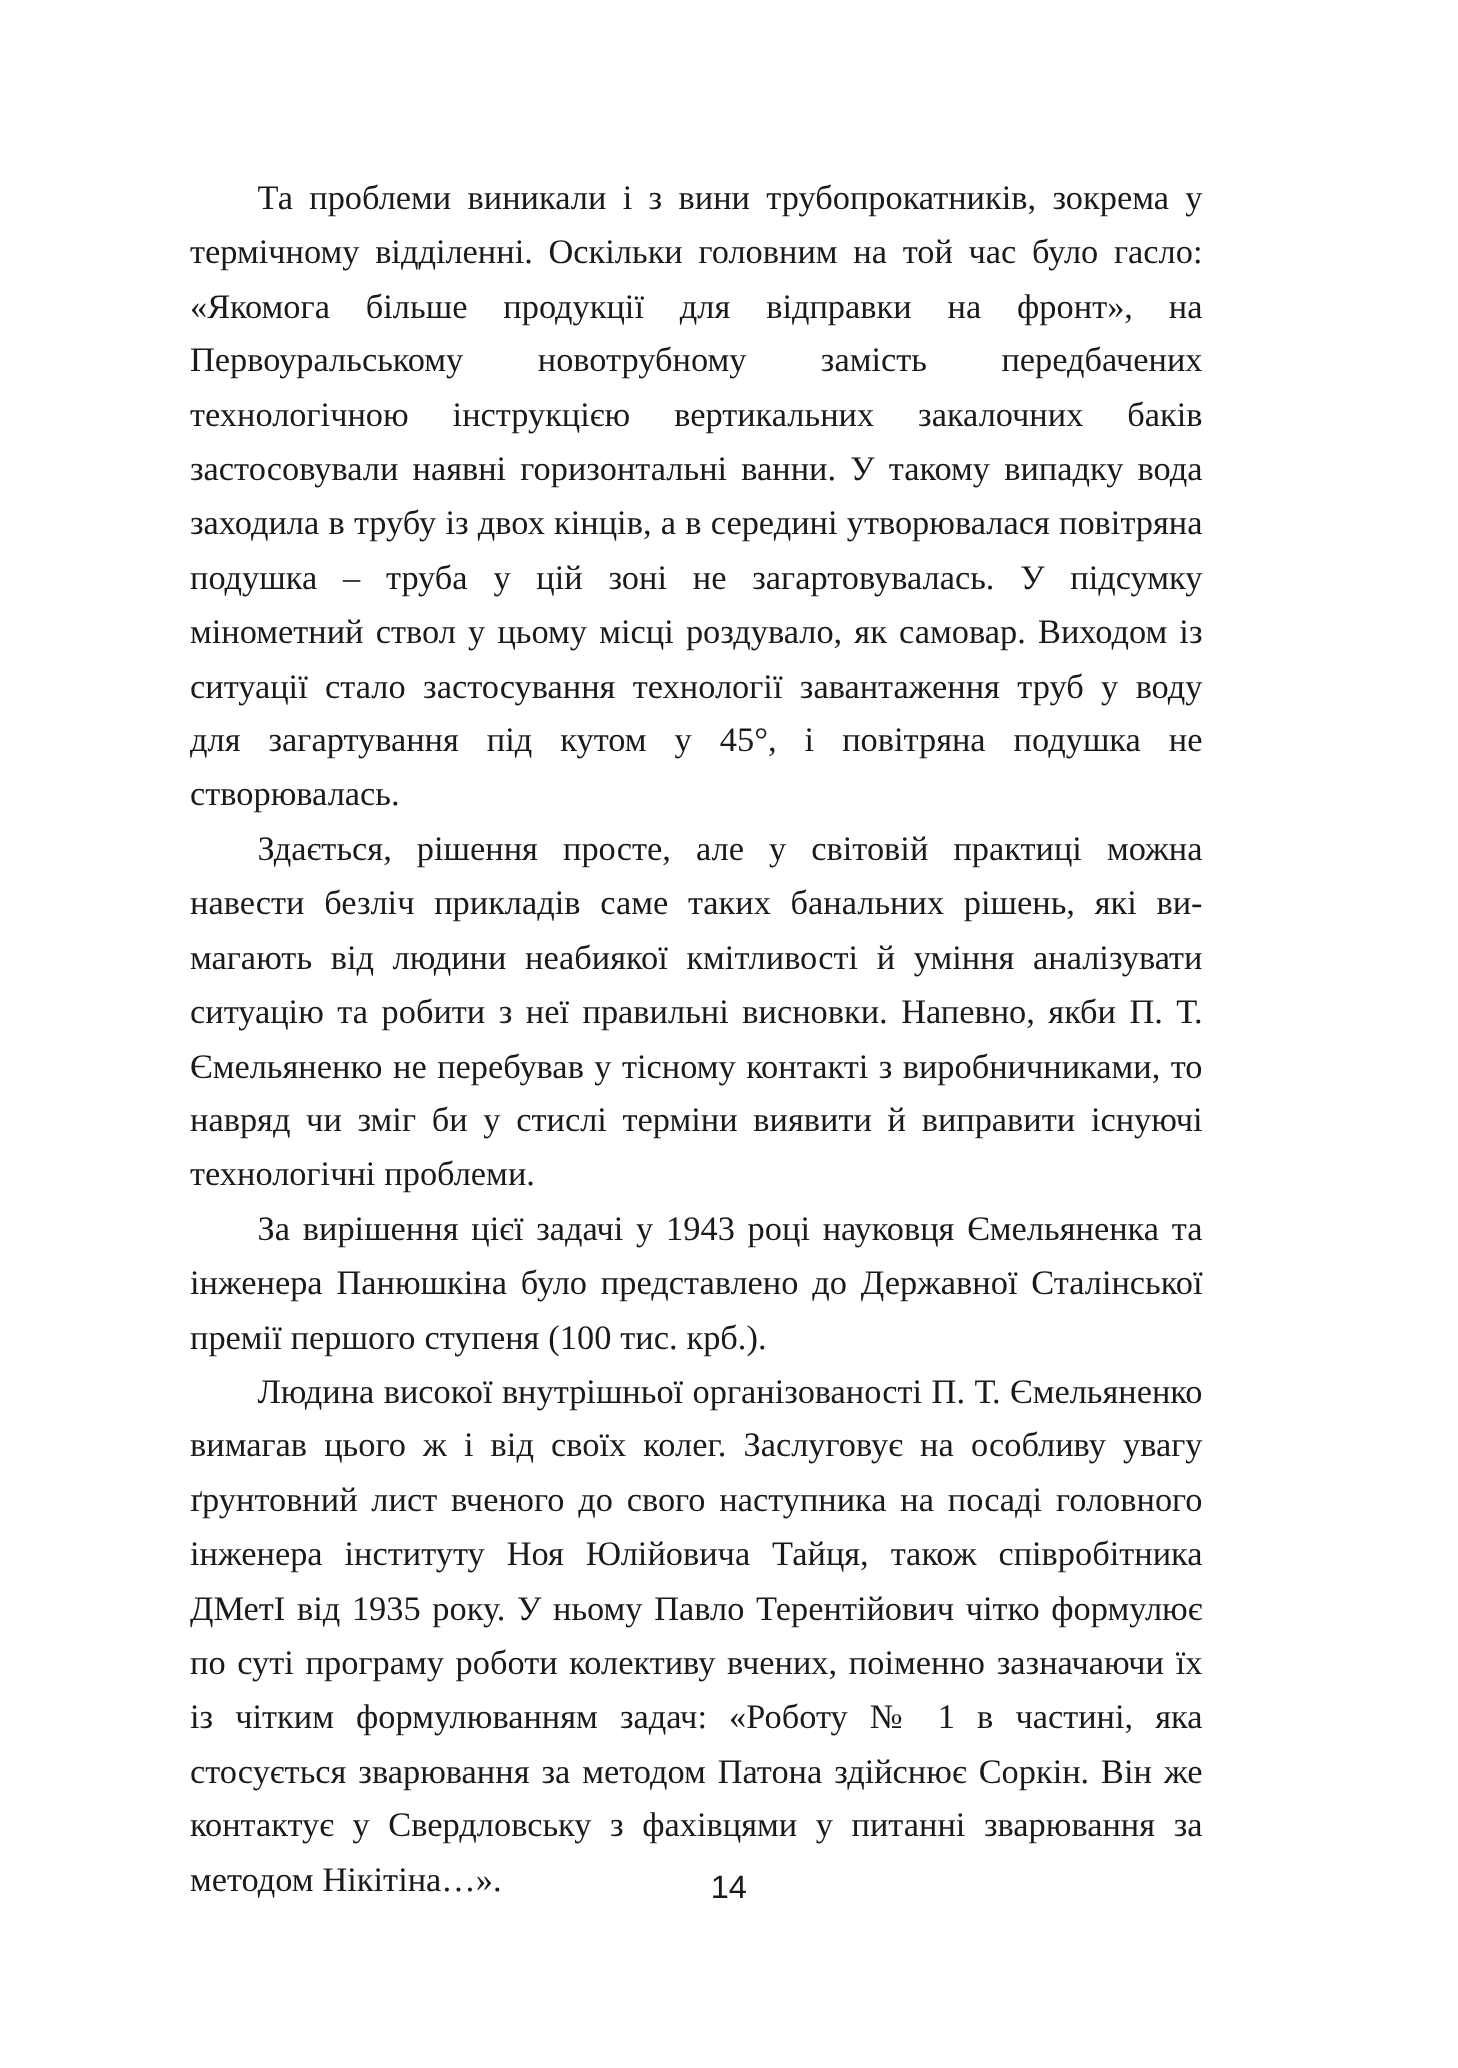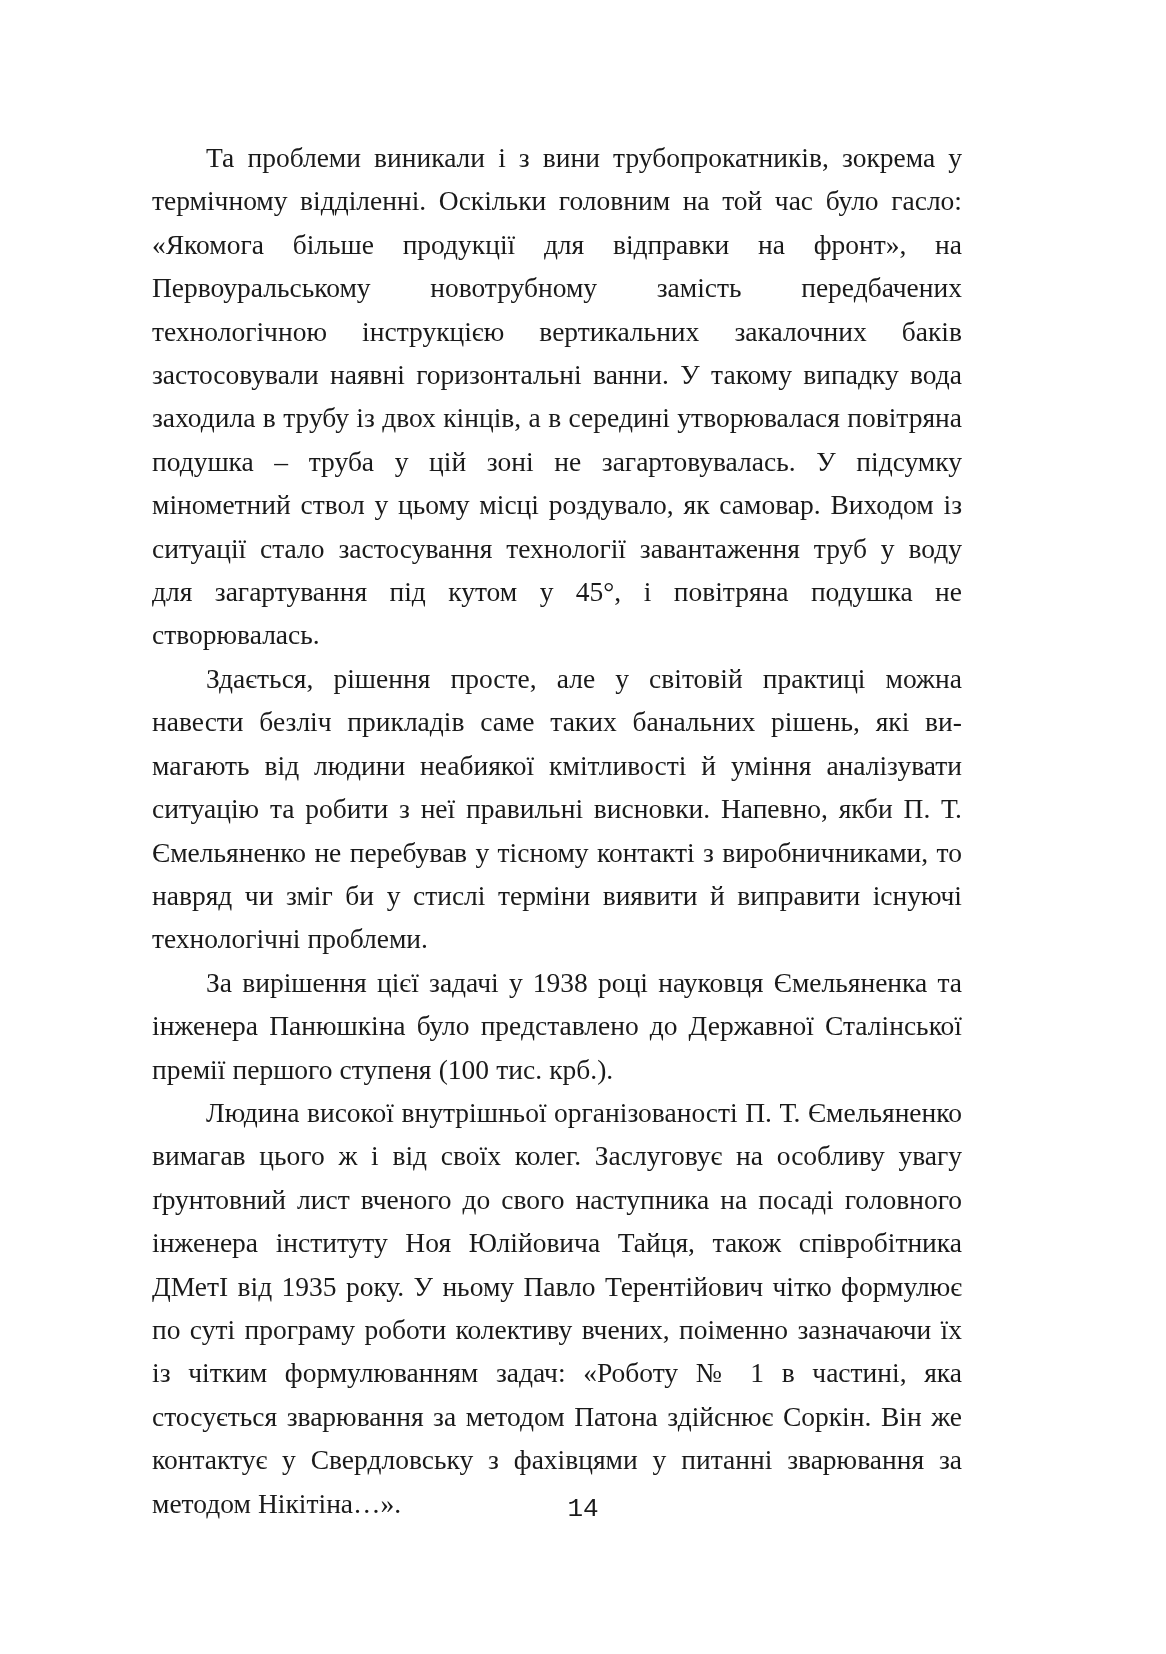--- a/index.html
+++ b/index.html
@@ -36,31 +36,31 @@
     margin-top: 0;
     font-family: Liberation Serif, serif;
   }
   .page-number {
     position: absolute;
     left: 0;
     right: 0;
     top: 1494px;
     text-align: center;
     font-size: 26px;
-    font-family: Liberation Mono, monospace;
+    font-family: Liberation Sans, sans-serif;
     color: #1a1a1a;
   }
 </style>
 </head>
 <body>
 
 <div class="page">
 
   <div class="text-block">
     <p class="para">Та проблеми виникали і з вини трубопрокатників, зо­крема у термічному відділенні. Оскільки головним на той час було гасло: «Якомога більше продукції для відправки на фронт», на Первоуральському новотрубному замість перед­бачених технологічною інструкцією вертикальних закалоч­них баків застосовували наявні горизонтальні ванни. У тако­му випадку вода заходила в трубу із двох кінців, а в середині утворювалася повітряна подушка – труба у цій зоні не загар­товувалась. У підсумку мінометний ствол у цьому місці роз­дувало, як самовар. Виходом із ситуації стало застосування технології завантаження труб у воду для загартування під кутом у 45°, і повітряна подушка не створювалась.</p>
     <p class="para">Здається, рішення просте, але у світовій практиці можна навести безліч прикладів саме таких банальних рішень, які ви­магають від людини неабиякої кмітливості й уміння аналізува­ти ситуацію та робити з неї правильні висновки. Напевно, якби П. Т. Ємельяненко не перебував у тісному контакті з виробнич­никами, то навряд чи зміг би у стислі терміни виявити й випра­вити існуючі технологічні проблеми.</p>
-    <p class="para">За вирішення цієї задачі у 1938 році науковця Ємельяненка та інженера Панюшкіна було представлено до Державної Сталінської премії першого ступеня (100 тис. крб.).</p>
+    <p class="para">За вирішення цієї задачі у 1943 році науковця Ємельяненка та інженера Панюшкіна було представлено до Державної Сталінської премії першого ступеня (100 тис. крб.).</p>
     <p class="para">Людина високої внутрішньої організованості П. Т. Ємельяненко вимагав цього ж і від своїх колег. Заслуговує на особливу увагу ґрунтовний лист вченого до свого наступника на посаді головного інженера інституту Ноя Юлійовича Тайця, також співробітника ДМетІ від 1935 року. У ньому Павло Терентійович чітко формулює по суті програму роботи колективу вчених, поіменно зазначаючи їх із чітким формулюванням задач: «Роботу № 1 в частині, яка стосується зварювання за методом Патона здійснює Соркін. Він же контактує у Свердловську з фахівцями у питанні зварювання за методом Нікітіна…».</p>
   </div>
 
   <div class="page-number">14</div>
 
 </div>
 
 </body></html>

